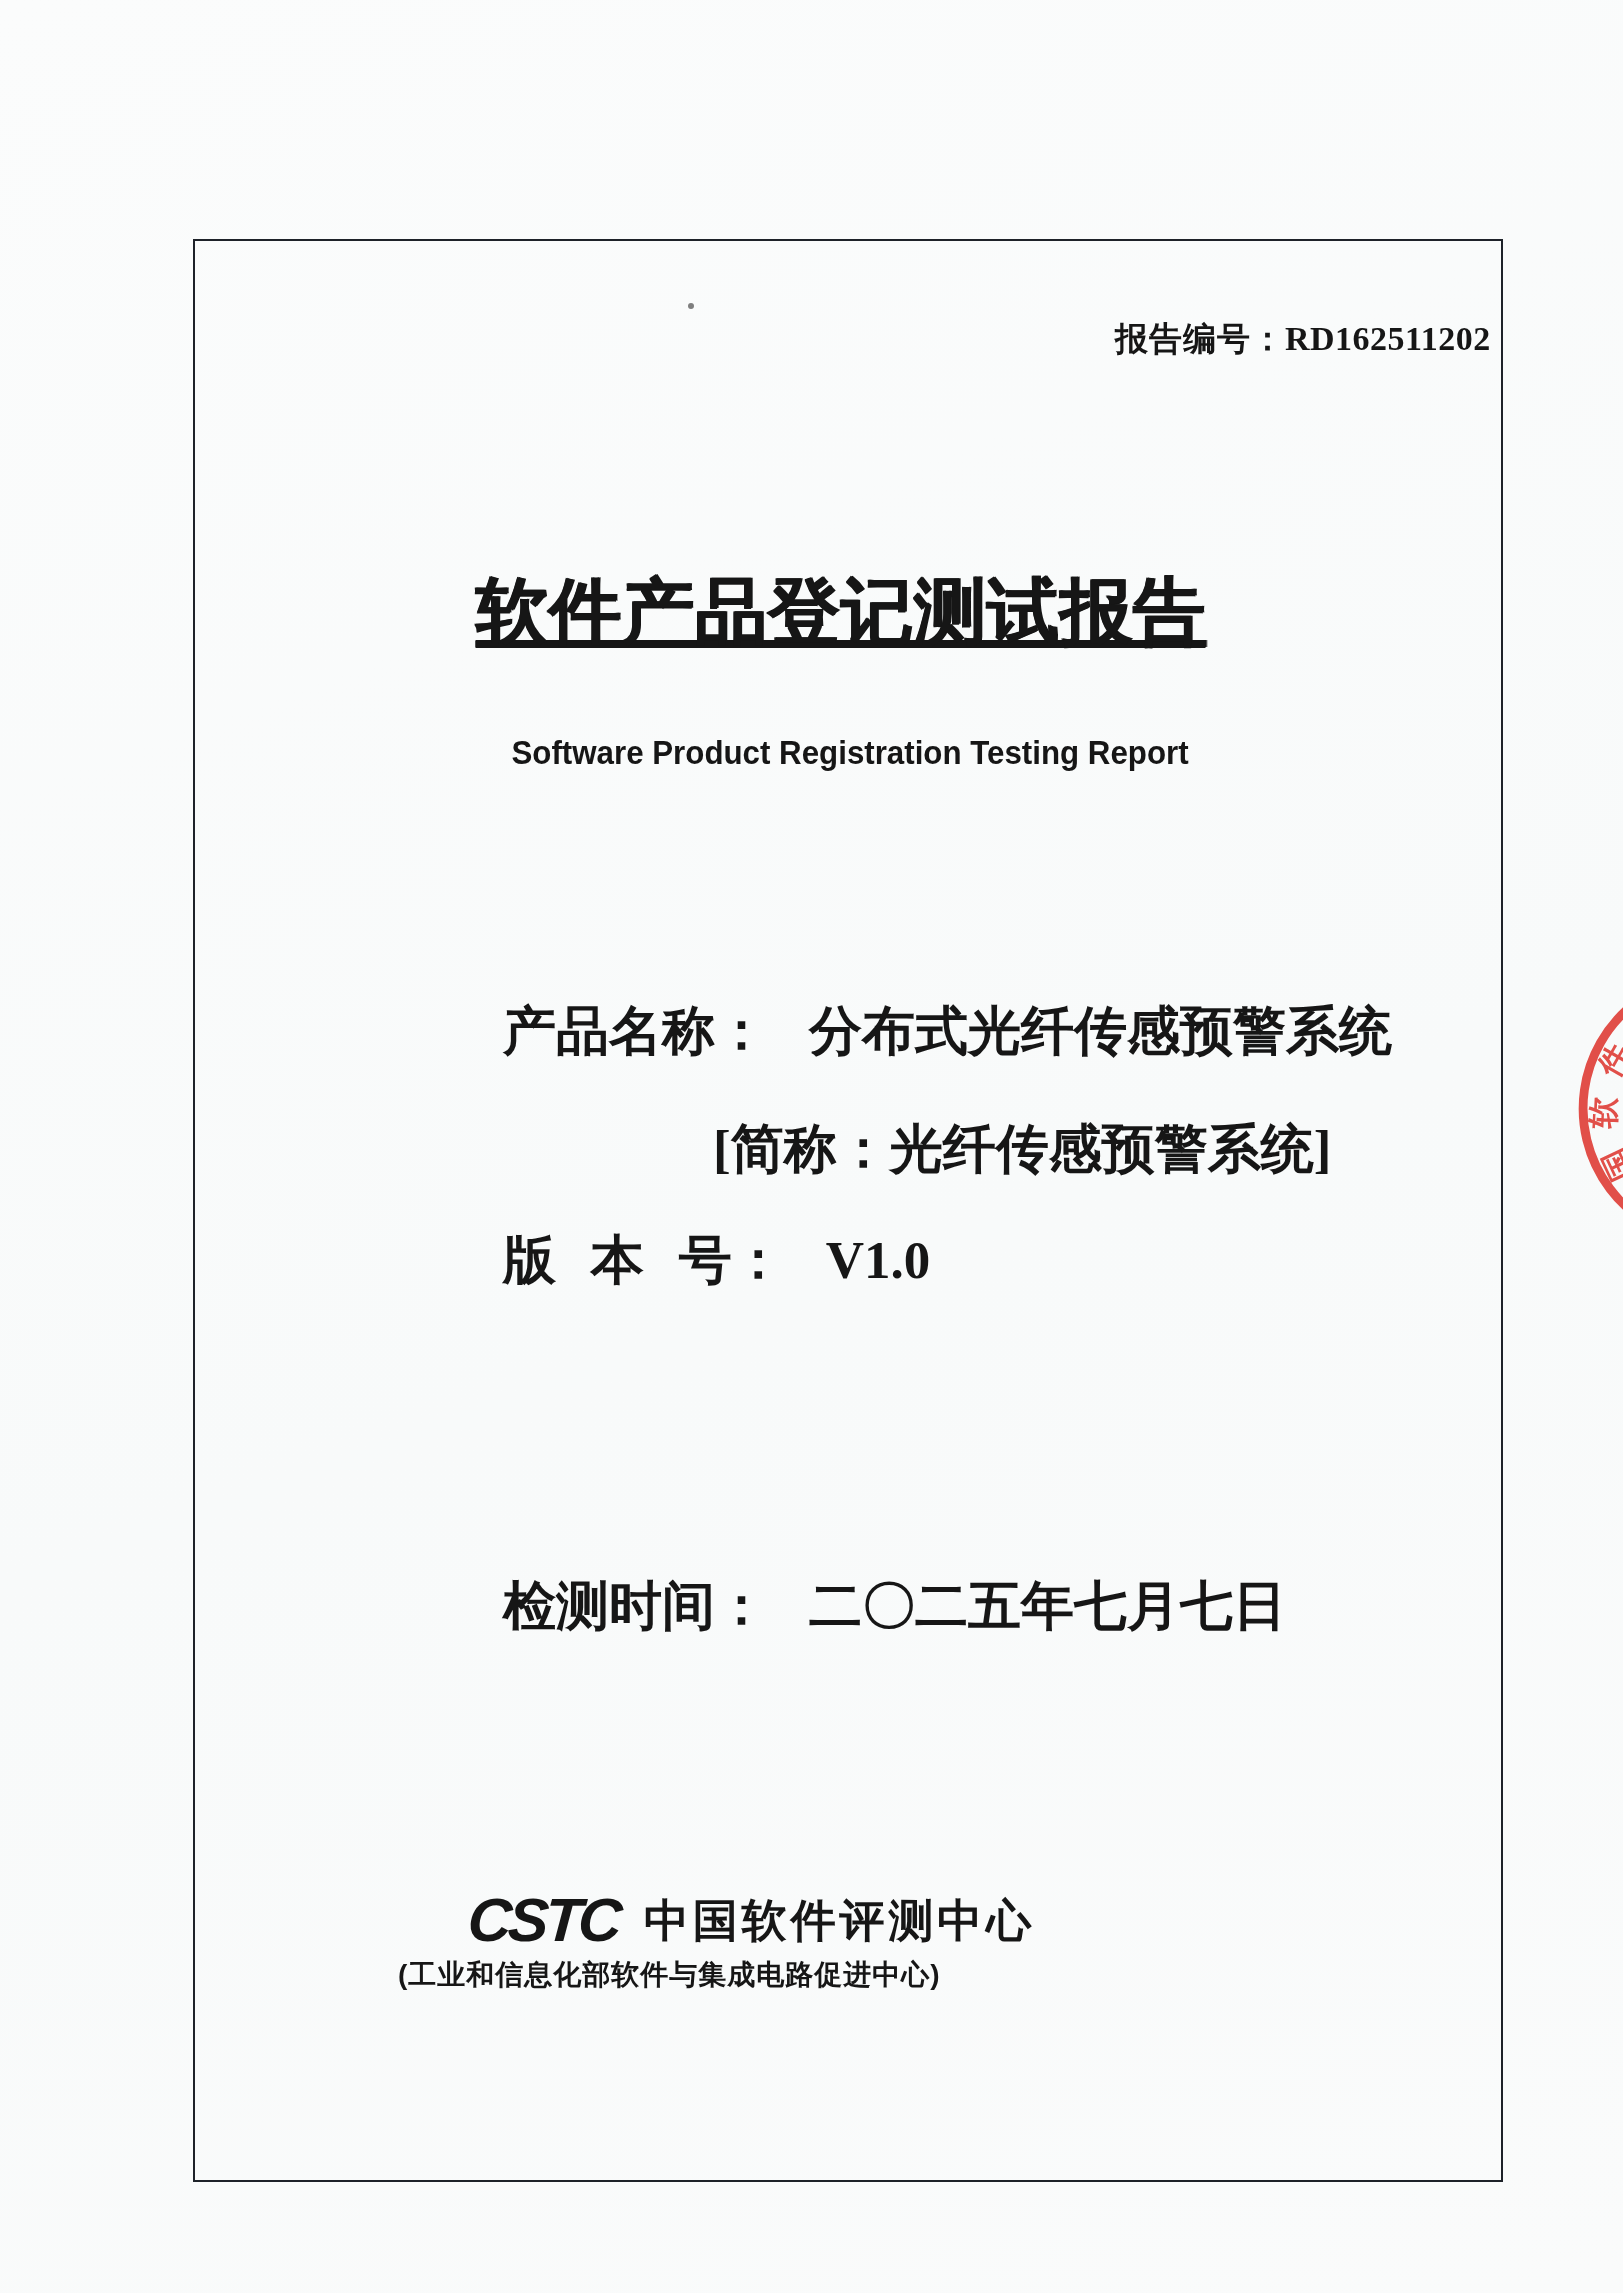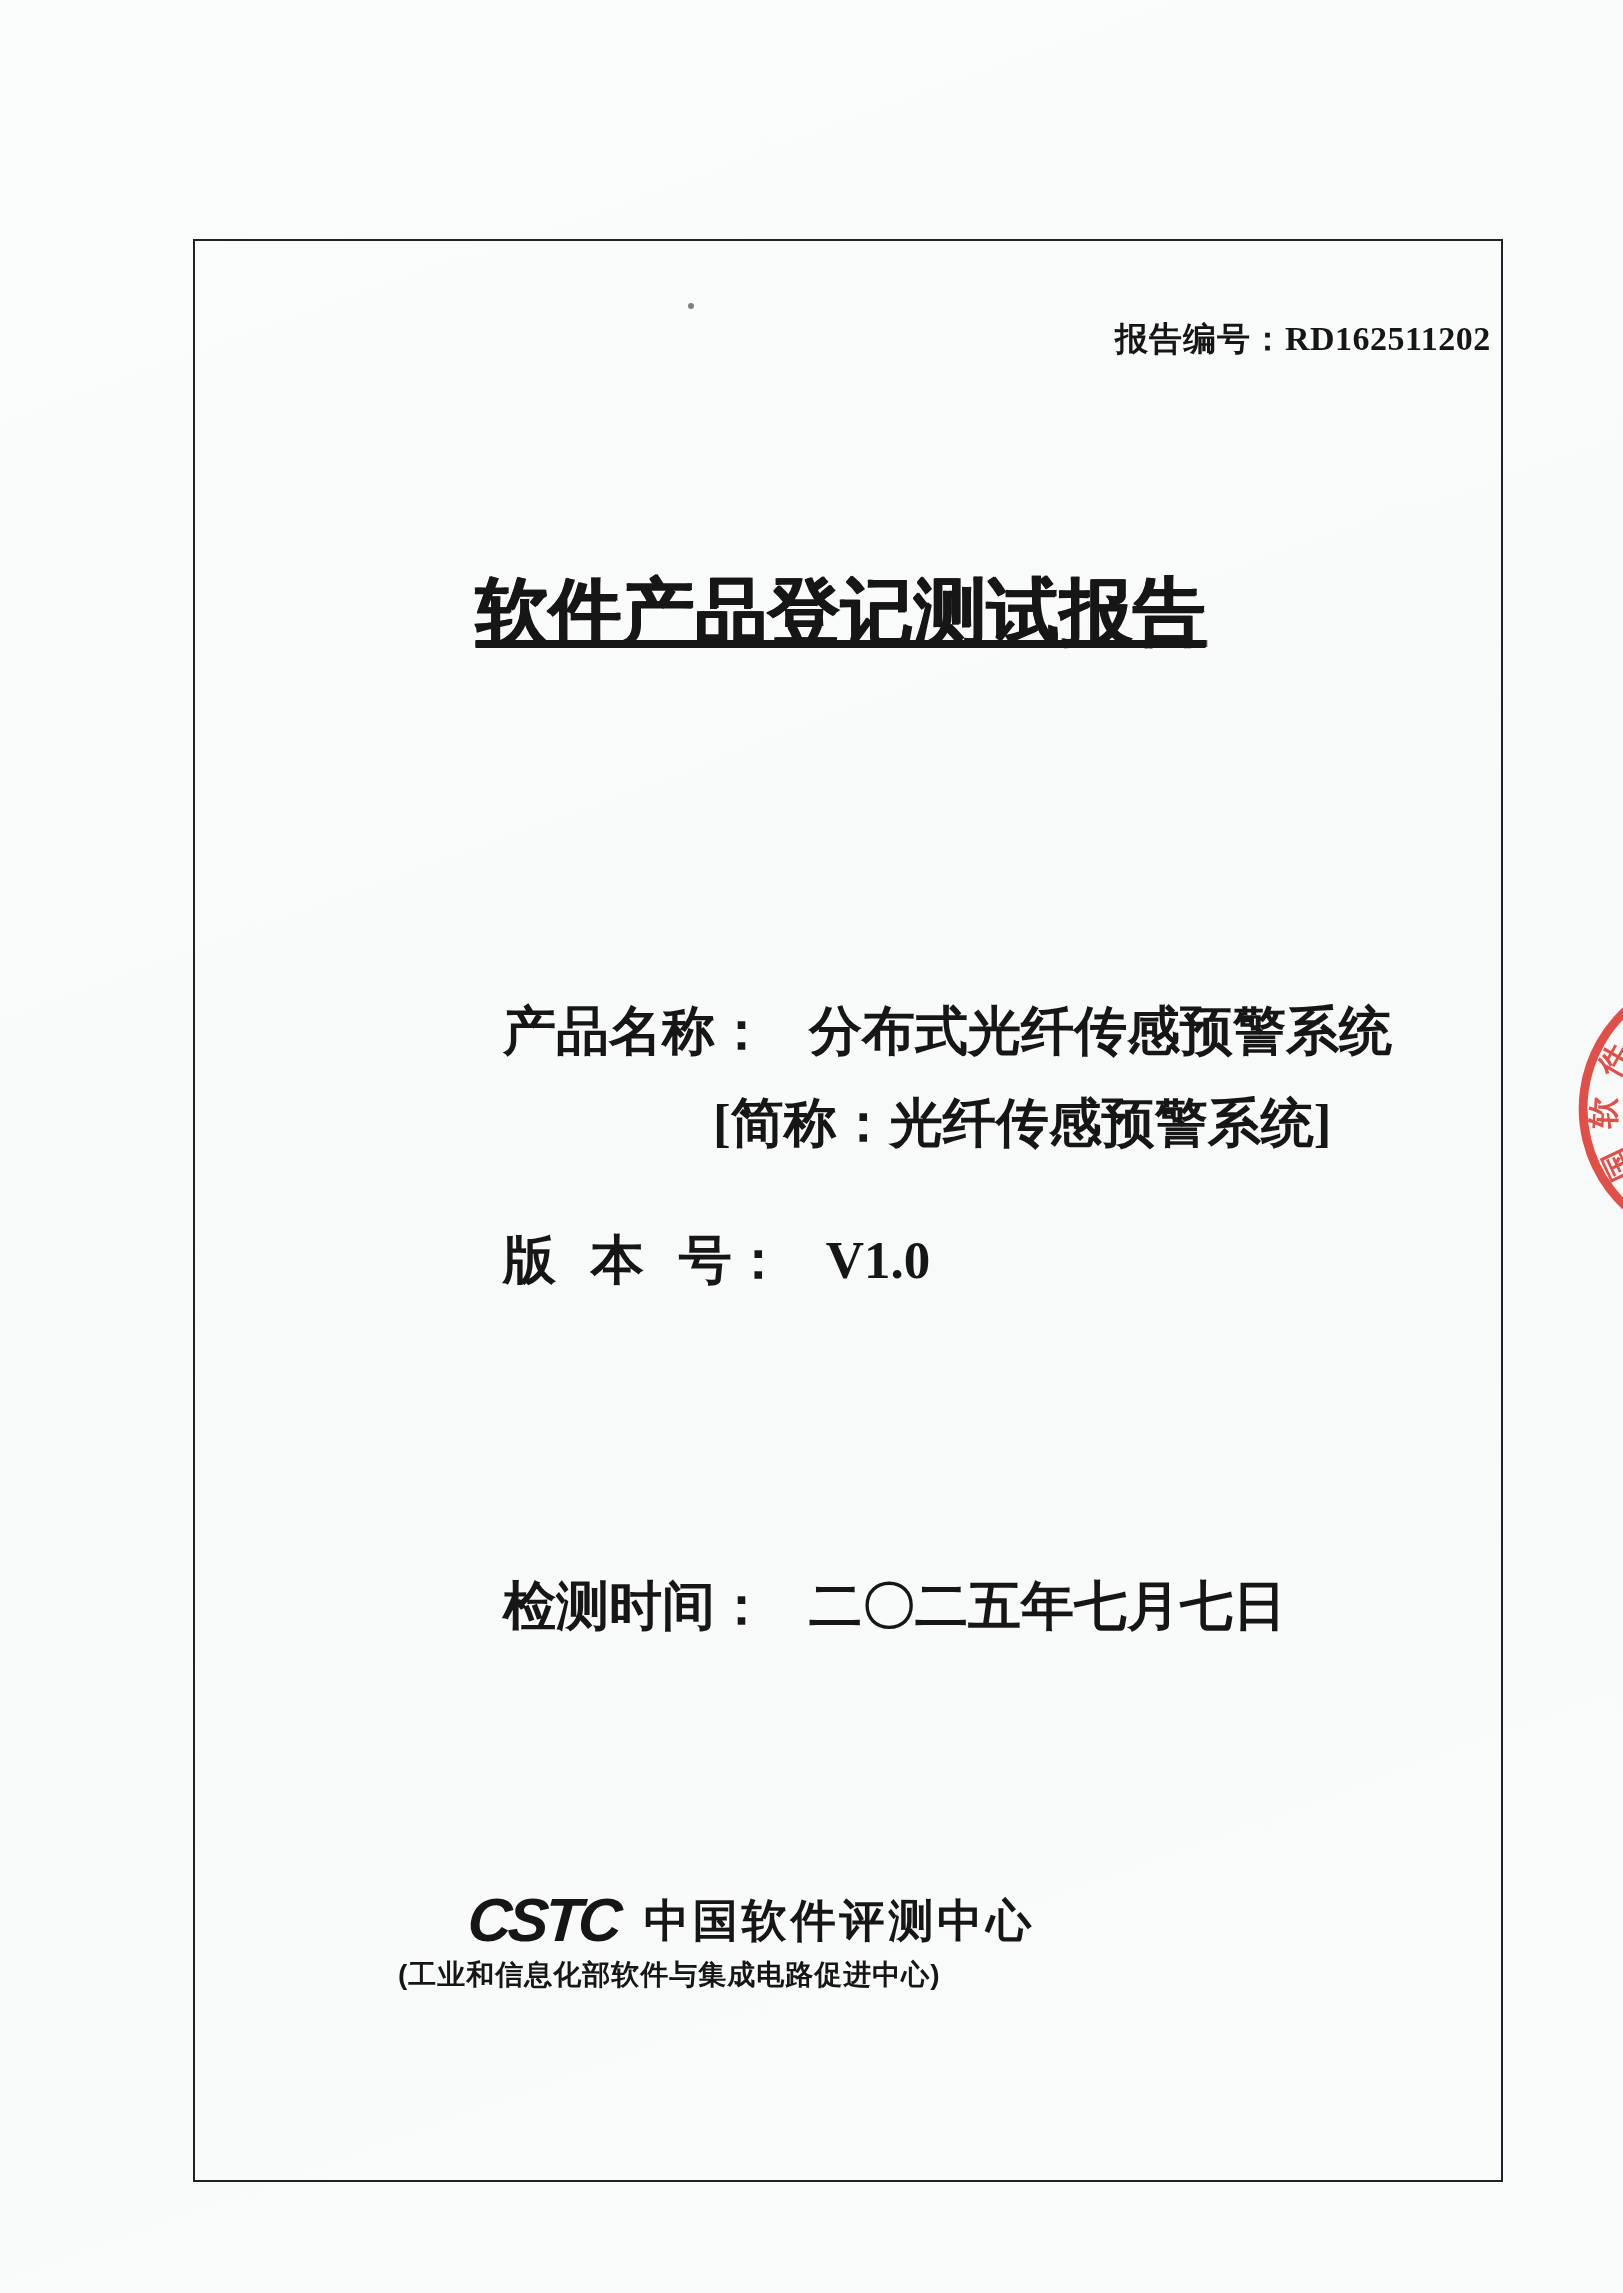--- a/index.html
+++ b/index.html
@@ -113,26 +113,29 @@
   <div class="border-box"></div>
 
   <div class="speck"></div>
 
   <div class="report-no">
     <span>报告编号：</span><span class="num">RD162511202</span>
   </div>
 
   <div class="doc-title">软件产品登记测试报告</div>
 
+  <div class="doc-subtitle">
+    <span class="squeeze">Software Product Registration Testing Report</span>
+  </div>
 
   <div class="field" style="top:1002px">
     <span class="flabel">产品名称：</span><span class="fvalue">分布式光纤传感预警系统</span>
   </div>
 
-  <div class="field alias" style="top:1094px">
+  <div class="field alias" style="top:1120px">
     <span>[简称：光纤传感预警系统]</span>
   </div>
 
   <div class="field" style="top:1231px">
     <span class="flabel spread">版 本 号：</span><span class="fvalue">V1.0</span>
   </div>
 
 
   <div class="field" style="top:1577px">
     <span class="flabel">检测时间：</span><span class="fvalue">二〇二五年七月七日</span>

